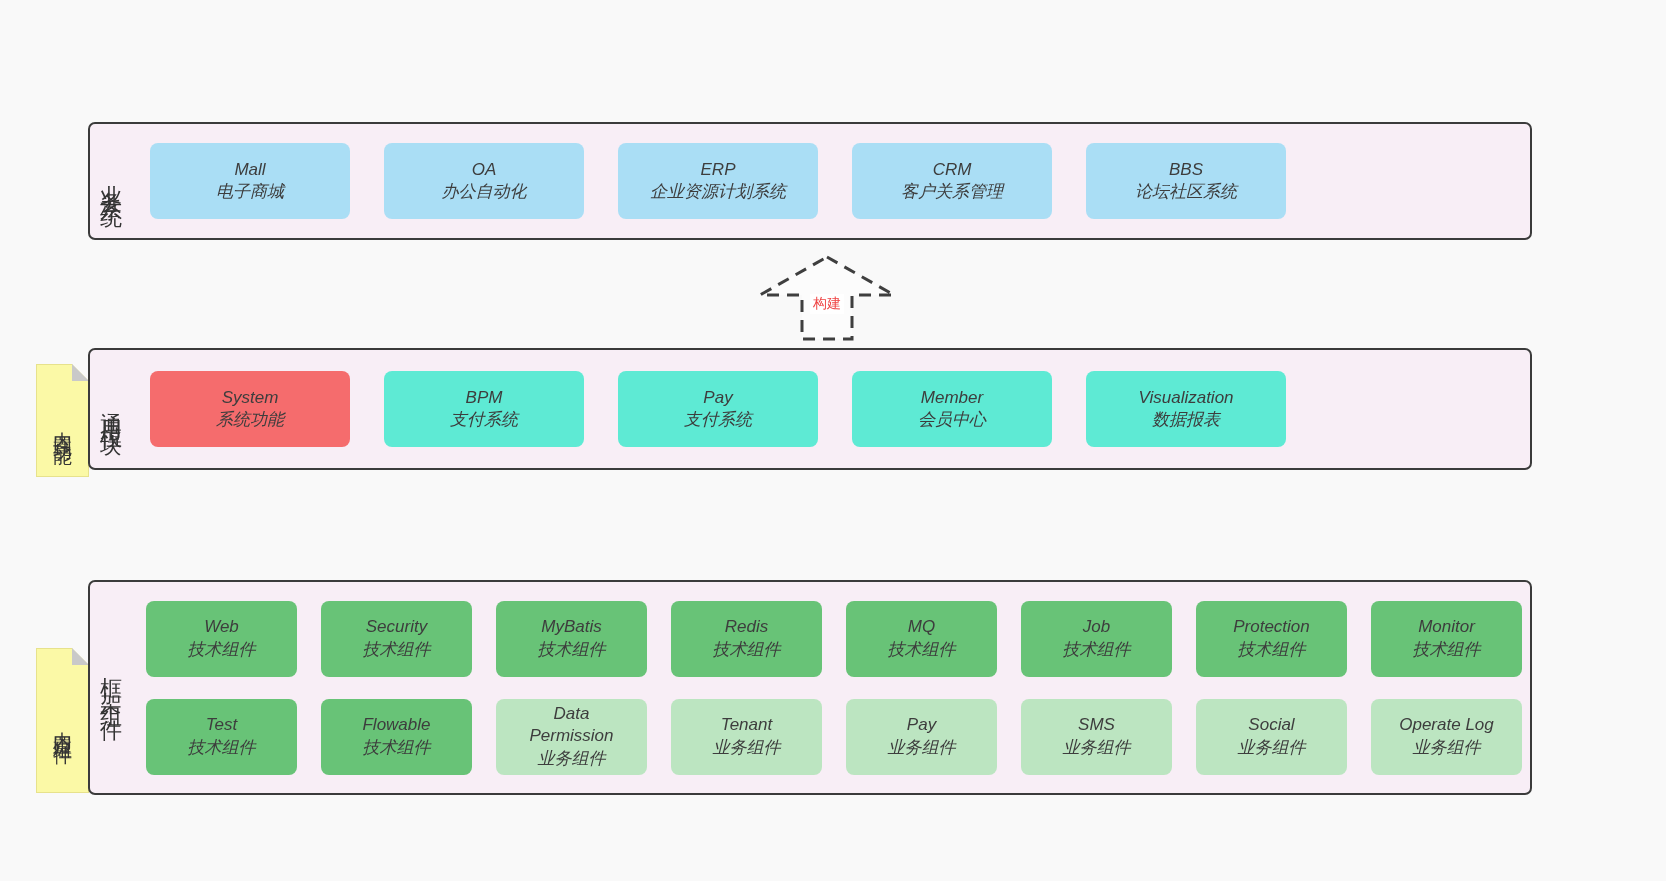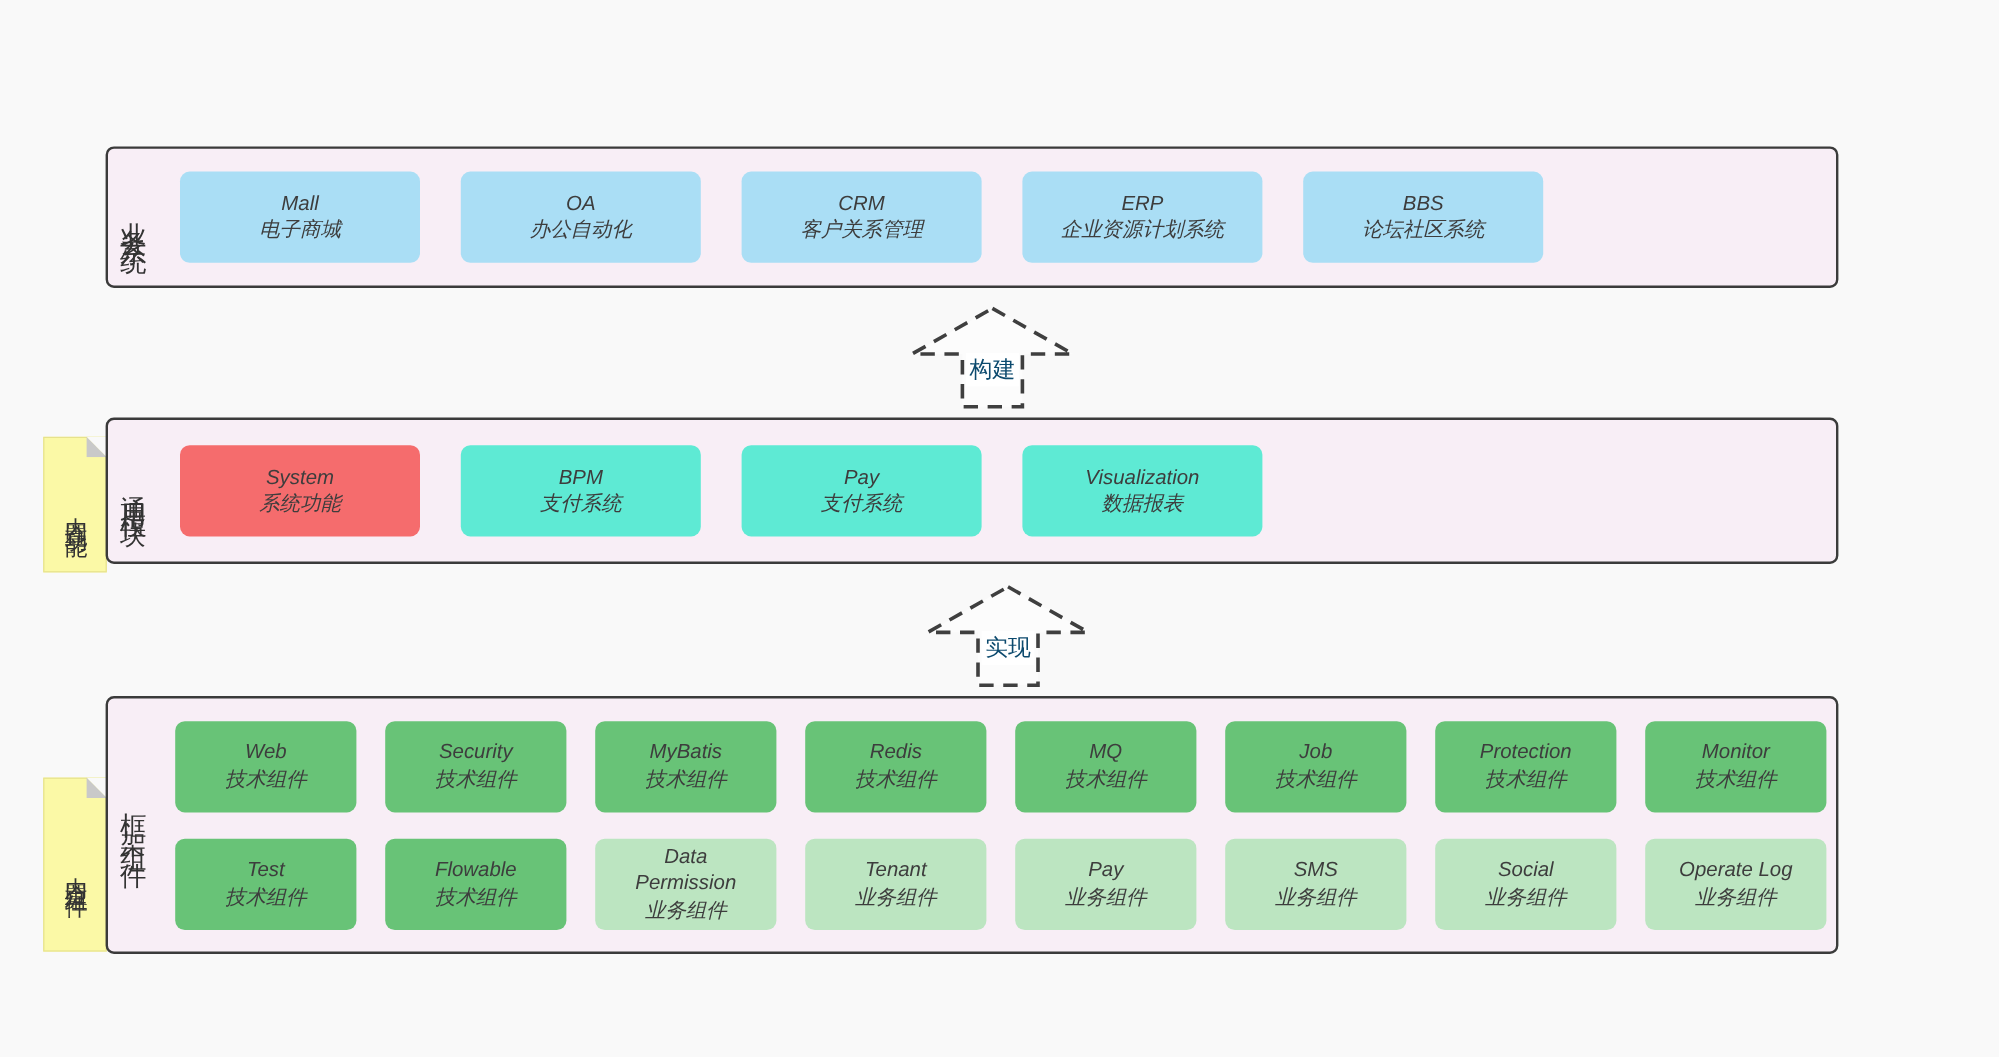--- a/index.html
+++ b/index.html
@@ -97,22 +97,22 @@
   .arrow-build{left:757px;top:254px;}
   .arrow-implement{left:770px;top:486px;}
   .arrow svg{display:block;}
   .arrow-label{
     position:absolute;
     left:50%;
     top:40px;
     transform:translateX(-50%);
     background:#ffffff;
     padding:1px 3px;
-    font-size:19px;
-    color:#0c4a6e;
+    font-size:14px;
+    color:#ef4444;
     white-space:nowrap;
   }
   
   .sticky{
     position:absolute;
     left:36px;
     width:53px;
     background:#fbf9a6;
     border:1px solid #e7e28c;
     box-sizing:border-box;
@@ -151,26 +151,26 @@
     <div class="boxes-row">
       <div class="box blue">
         <div class="box-title">Mall</div>
         <div class="box-sub">电子商城</div>
       </div>
       <div class="box blue">
         <div class="box-title">OA</div>
         <div class="box-sub">办公自动化</div>
       </div>
       <div class="box blue">
+        <div class="box-title">ERP</div>
+        <div class="box-sub">企业资源计划系统</div>
+      </div>
+      <div class="box blue">
         <div class="box-title">CRM</div>
         <div class="box-sub">客户关系管理</div>
-      </div>
-      <div class="box blue">
-        <div class="box-title">ERP</div>
-        <div class="box-sub">企业资源计划系统</div>
       </div>
       <div class="box blue">
         <div class="box-title">BBS</div>
         <div class="box-sub">论坛社区系统</div>
       </div>
     </div>
   </div>
 
   <div class="arrow arrow-build">
     <svg width="140" height="88" viewBox="0 0 140 88">
@@ -198,32 +198,30 @@
       </div>
       <div class="box pink">
         <div class="box-title">BPM</div>
         <div class="box-sub">支付系统</div>
       </div>
       <div class="box pink">
         <div class="box-title">Pay</div>
         <div class="box-sub">支付系统</div>
       </div>
       <div class="box pink">
+        <div class="box-title">Member</div>
+        <div class="box-sub">会员中心</div>
+      </div>
+      <div class="box pink">
         <div class="box-title">Visualization</div>
         <div class="box-sub">数据报表</div>
       </div>
     </div>
   </div>
 
-  <div class="arrow arrow-implement">
-    <svg width="140" height="88" viewBox="0 0 140 88">
-      <polygon points="70,3 137,41 95,41 95,85 45,85 45,41 3,41" fill="#fcfcfc" stroke="#3f3f3f" stroke-width="3" stroke-dasharray="12 8"></polygon>
-    </svg>
-    <span class="arrow-label">实现</span>
-  </div>
 
   <div class="sticky sticky-framework">
     <svg class="fold" width="17" height="17">
       <polygon points="0,0 17,0 17,17" fill="#f9f9f9"></polygon>
       <polygon points="0,0 17,17 0,17" fill="#c9c9c9"></polygon>
     </svg>
     <span class="vtext">内置组件</span>
   </div>
 
   <div class="section section-framework">

